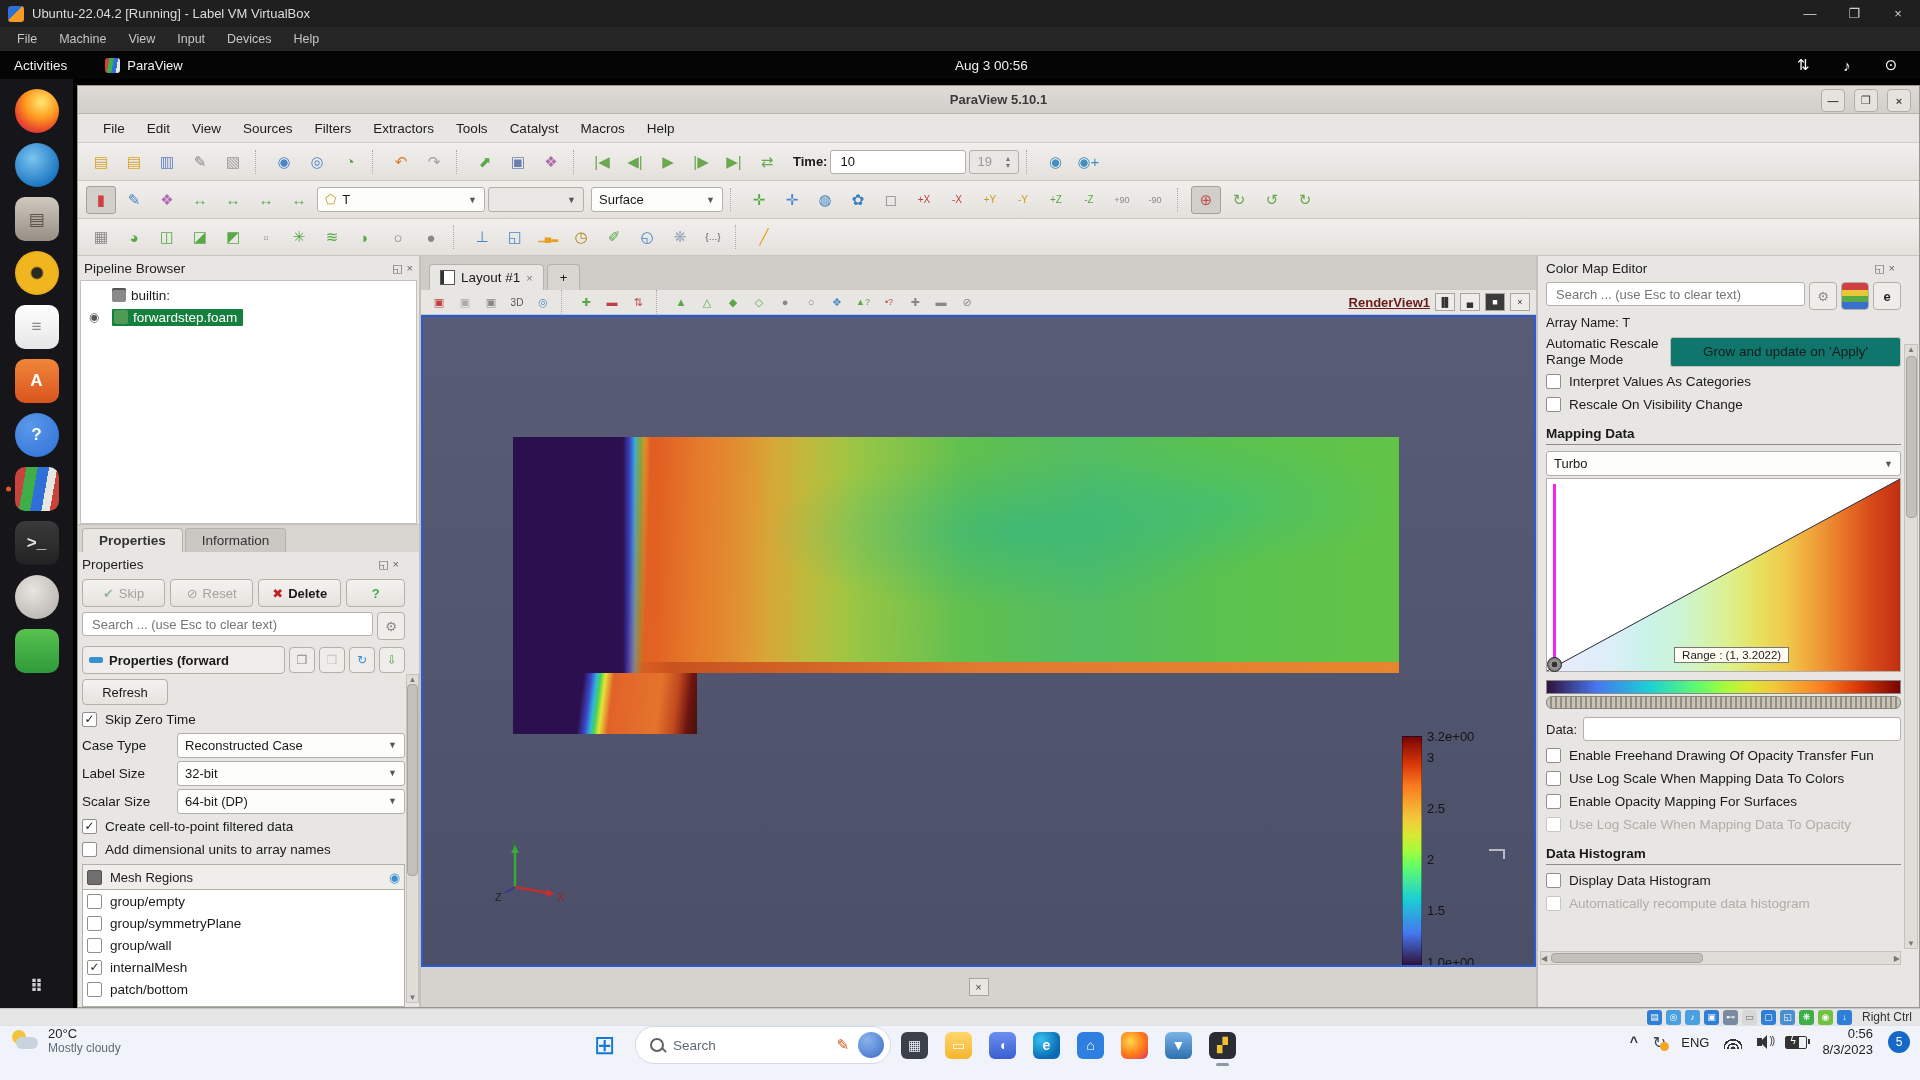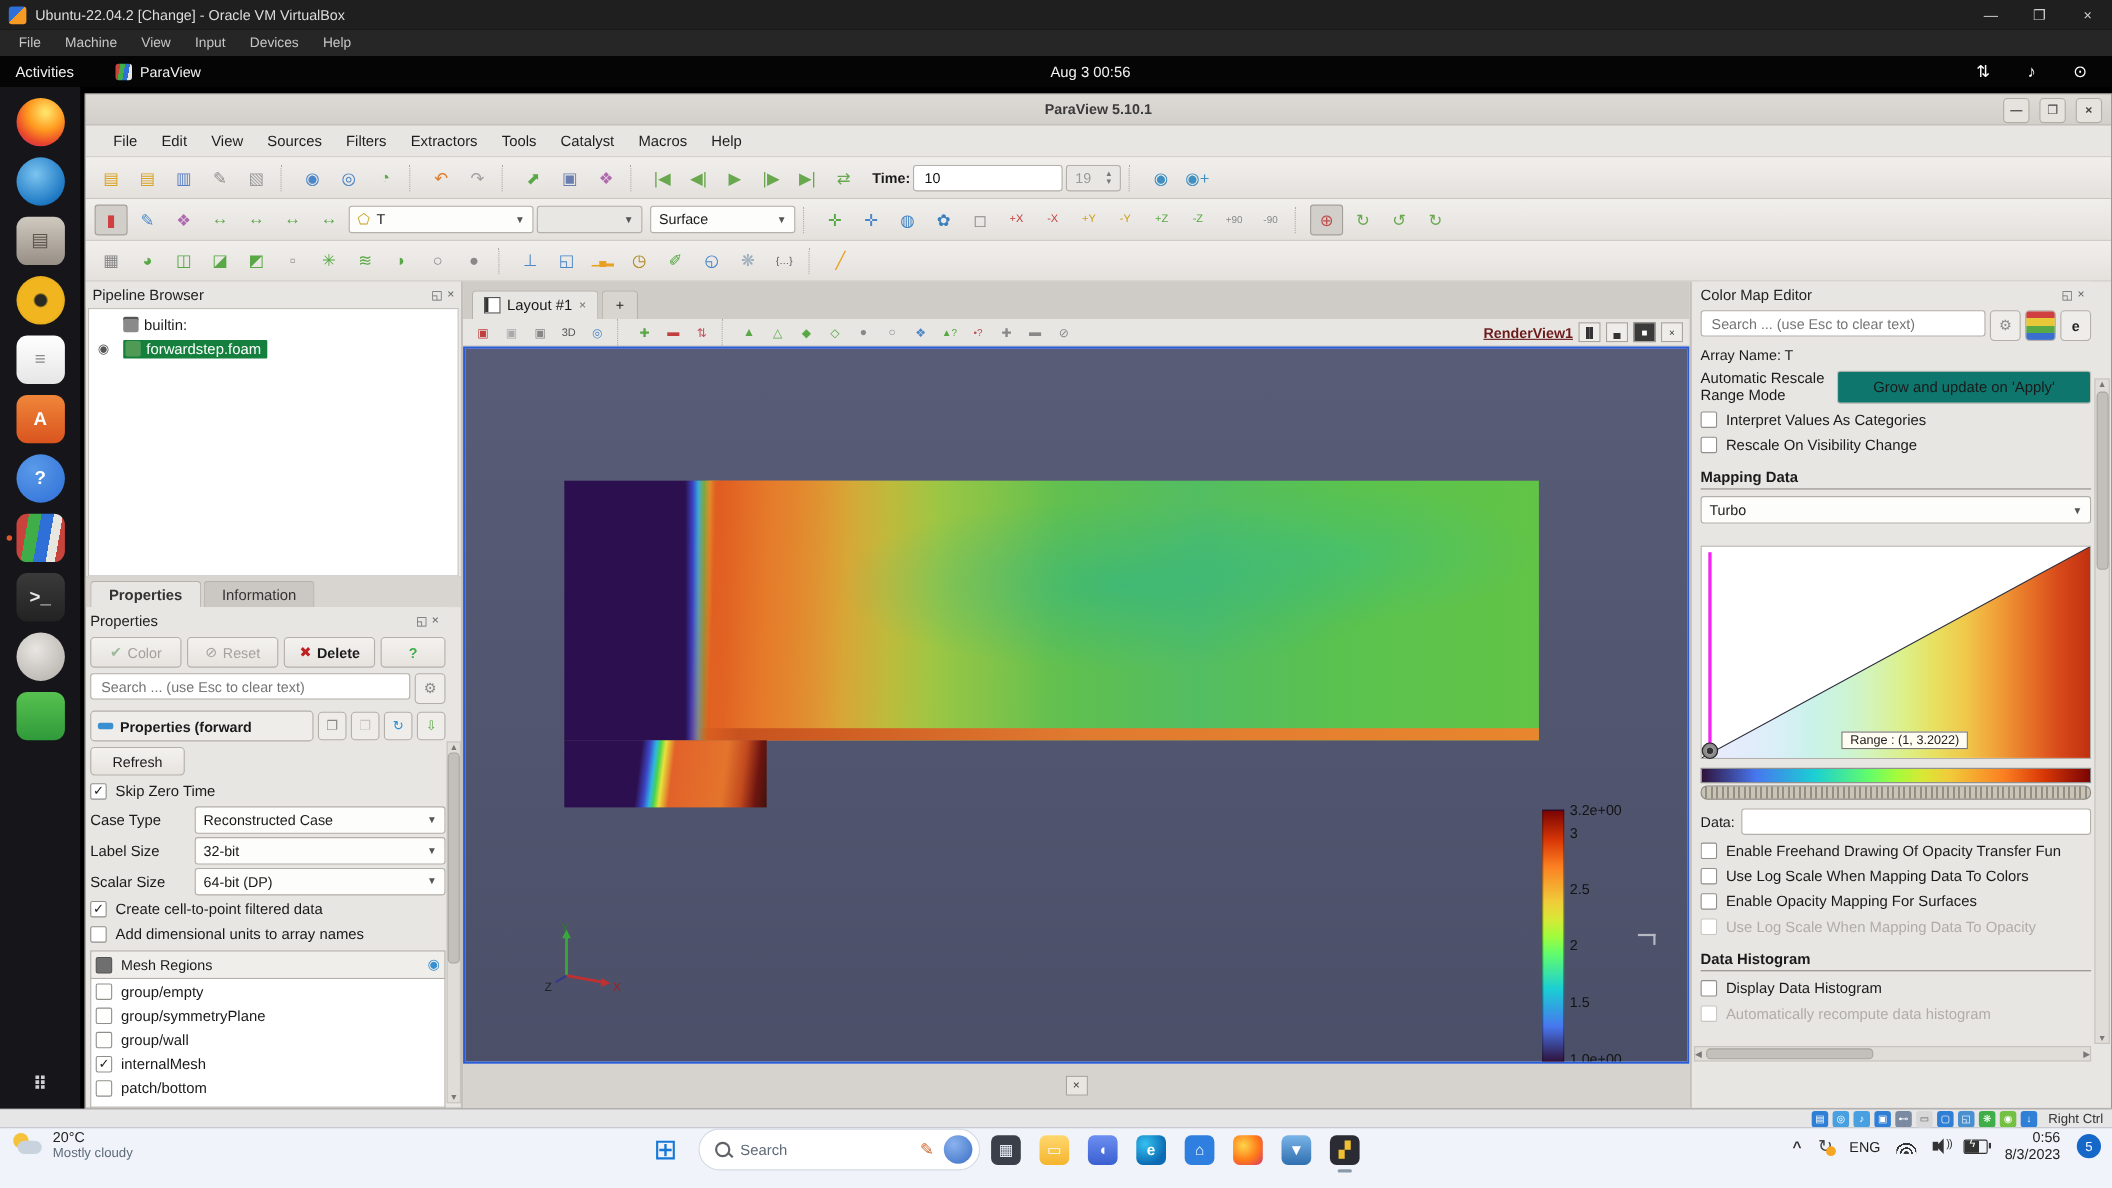--- a/index.html
+++ b/index.html
@@ -117,21 +117,21 @@
   .axes{position:absolute;left:70px;top:518px}
   .cmark{position:absolute;left:1066px;top:532px;width:14px;height:8px;border-top:2px solid #b8b8c2;border-right:2px solid #b8b8c2}
   .bstrip{height:40px;background:#d6d3cf;display:flex;align-items:center;justify-content:center}
   .xbtn{width:18px;height:16px;border:1px solid #a8a49e;background:#e9e6e2;display:flex;align-items:center;justify-content:center;font-size:11px;color:#444}
   
   .cme{width:383px;border-left:2px solid #c4c0bb;box-sizing:border-box;display:flex;flex-direction:column;padding:0 18px 0 8px;position:relative;background:#e8e6e3}
   .cme-row{display:flex;align-items:center;gap:6px;margin:3px 0}
   .cme .label2{font-size:13.5px;line-height:1.15;width:118px}
   .flatbtn{flex:1;height:28px;background:#0f766e;border:1px solid #c2beb8;border-radius:3px;display:flex;align-items:center;justify-content:center;font-size:13.5px}
   .bhead{font-weight:bold;border-bottom:1px solid #8f8b86;padding:6px 0 3px 0;margin-top:4px;font-size:13.5px}
-  .tfed{position:relative;height:192px;background:#fff;border:1px solid #b3afa9;margin-top:20px}
+  .tfed{position:relative;height:192px;background:#fff;border:1px solid #b3afa9;margin-top:2px}
   .tf-fill{position:absolute;inset:0;clip-path:polygon(0 100%,100% 0,100% 100%);
     background:linear-gradient(to right, rgba(255,255,255,.85), rgba(255,255,255,0) 60%),
     linear-gradient(to right,#7c84e8 0%,#9fb8f0 8%,#a8d8f0 18%,#9fe8d8 28%,#b2eec4 36%,#c8f0a0 44%,#d8ee7a 52%,#e8e060 60%,#f0c84a 68%,#f0a038 76%,#e87428 84%,#d8491a 92%,#c03010 100%)}
   .tf-line{position:absolute;inset:0;width:100%;height:100%}
   .tf-mag{position:absolute;left:6px;top:5px;bottom:5px;width:3px;background:#f424f4}
   .tf-dot{position:absolute;left:0px;bottom:-1px;width:13px;height:13px;border-radius:50%;background:radial-gradient(circle at 50% 50%, #333 30%, #9a9a9a 34%, #6a6a6a 100%);border:1px solid #222}
   .tf-tip{position:absolute;left:36%;bottom:8px;background:#fffdf2;border:1px solid #777;padding:1px 7px;font-size:11.5px;color:#222}
   .cstrip{height:12px;margin-top:8px;border:1px solid #888;
     background:linear-gradient(to right,#30123b,#4777ef 14%,#1bcfd4 29%,#62fc6b 43%,#a2fc3c 50%,#d9e835 57%,#f1ca3a 64%,#fb7e21 78%,#d93807 88%,#7a0403 100%)}
   .scrub{height:11px;margin-top:2px;border:1px solid #8a867e;border-radius:6px;
@@ -180,21 +180,21 @@
   .batt::after{content:"ϟ";position:absolute;left:4px;top:-2px;color:#fff;font-size:10px}
   .clockblk{text-align:right;font-size:13px;color:#222;line-height:1.25}
   .badge{width:22px;height:22px;border-radius:50%;background:#1668c8;color:#fff;display:flex;align-items:center;justify-content:center;font-size:12px}
   .list-text{display:inline-block}
 </style>
 </head>
 <body>
 
 <div class="abs vbox-titlebar">
   <span class="vbox-logo"></span>
-  <span>Ubuntu-22.04.2 [Change] - Oracle VM VirtualBox</span>
+  <span>Ubuntu-22.04.2 [Running] - Label VM VirtualBox</span>
   <div class="winbtns">
     <span class="winbtn">—</span>
     <span class="winbtn">❐</span>
     <span class="winbtn">×</span>
   </div>
 </div>
 <div class="abs vbox-menubar">
     <span class="list-text">File</span>
     <span class="list-text">Machine</span>
     <span class="list-text">View</span>
@@ -416,21 +416,21 @@
         <div class="panel-head" style="padding-left:0">
           <span>Properties</span>
           <span class="hicons">
             <span>◱</span>
             <span>×</span>
           </span>
         </div>
         <div class="btnrow">
           <span class="pbtn dis">
               <span style="color:#9ab89a">✔</span>
-              <span>Color</span>
+              <span>Skip</span>
             </span>
           <span class="pbtn dis">
               <span>⊘</span>
               <span>Reset</span>
             </span>
           <span class="pbtn">
               <span style="color:#c02020">✖</span>
               <b>Delete</b>
             </span>
           <span class="pbtn" style="flex:.7;color:#3fae49;font-weight:bold">

